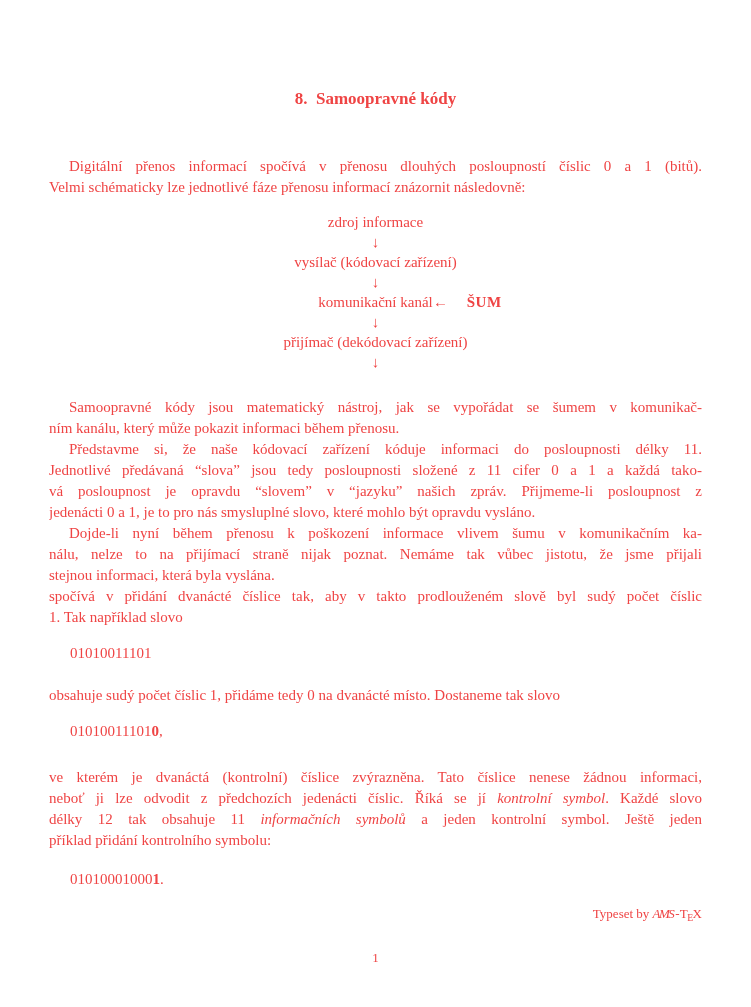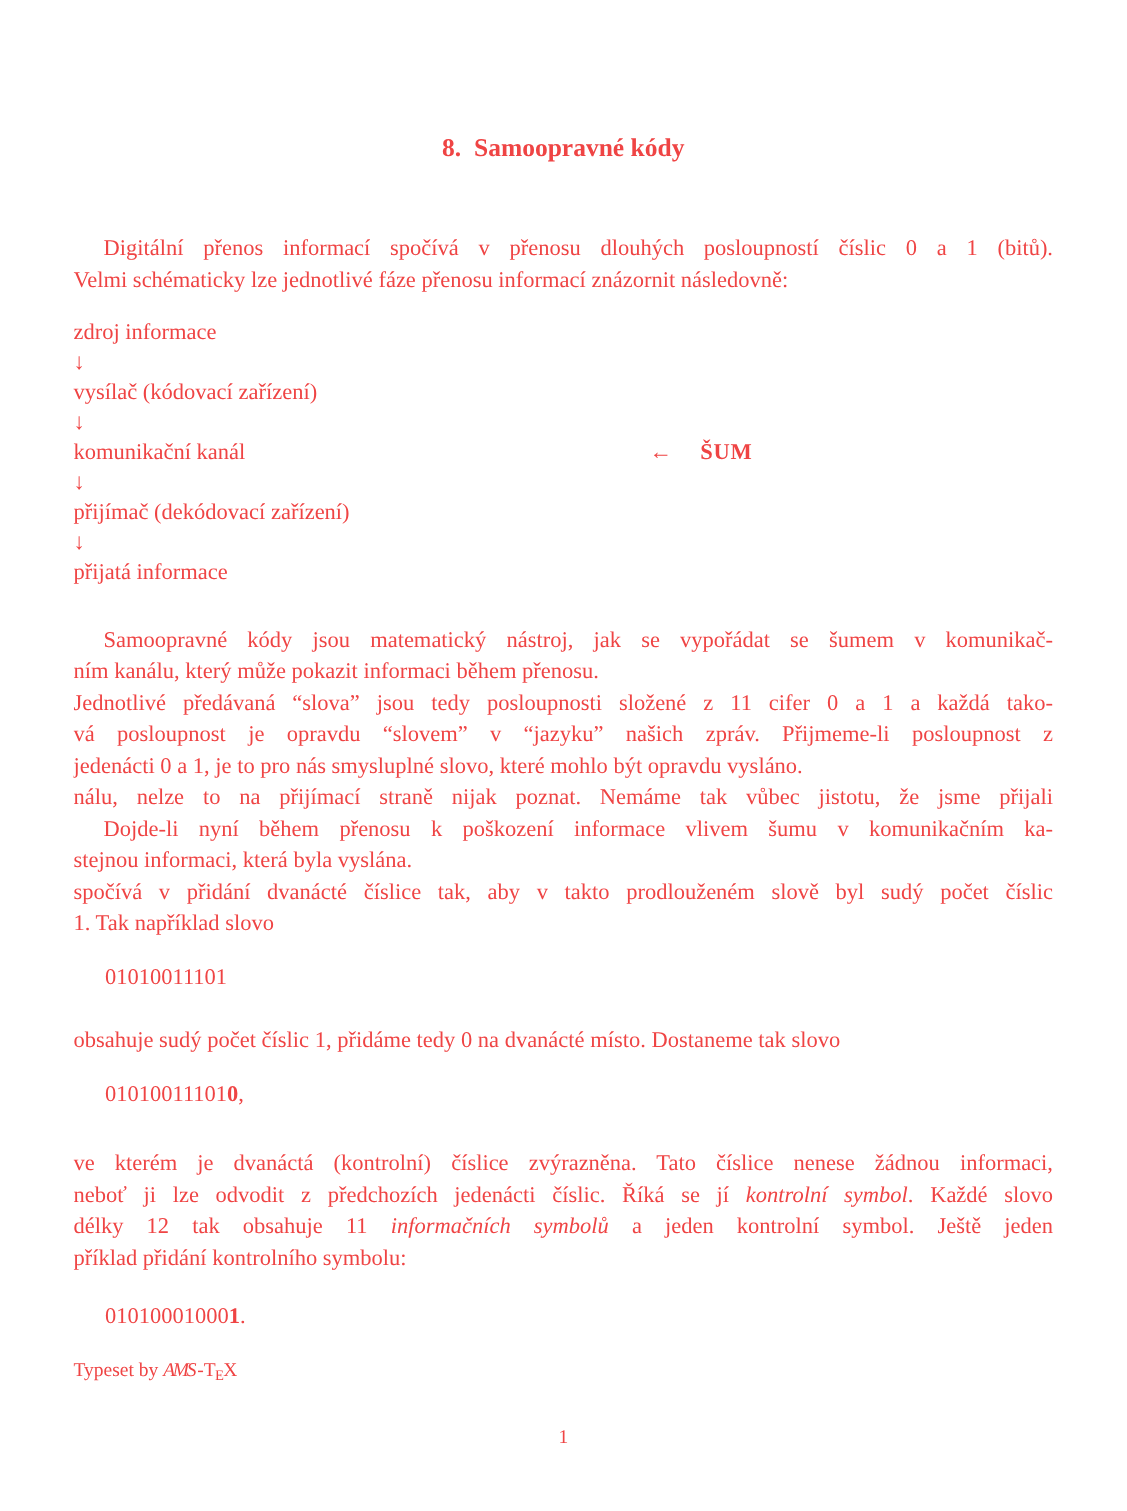--- a/index.html
+++ b/index.html
@@ -44,34 +44,34 @@
   .mt-intro    { margin-top: 47px; }
   .mt-diagram  { margin-top: 14px; }
   .mt-para2    { margin-top: 25px; }
   .mt-word1    { margin-top: 15px; }
   .mt-para6    { margin-top: 21px; }
   .mt-word2    { margin-top: 15px; }
   .mt-para7    { margin-top: 25px; }
   .mt-word3    { margin-top: 18px; }
   .mt-footer   { margin-top: 16px; }
   .mt-pageno   { margin-top: 25px; }
-  .diagram { }
+  .diagram { text-align: center; }
   .drow { line-height: 20px; height: 20px; }
   .drow-channel { position: relative; }
   .noise-group { position: absolute; left: 384px; top: 0; white-space: nowrap; }
   .noise-label { font-weight: bold; margin-left: 15px; letter-spacing: 0.5px; }
   .word {
     padding-left: 21px;
     line-height: 21px;
     height: 21px;
   }
   .ctrl { font-weight: bold; }
   .em { font-style: italic; }
   .footer {
-    text-align: left;
+    text-align: right;
     font-size: 13px;
     line-height: 15px;
   }
   .ams {
     font-style: italic;
     letter-spacing: -1.5px;
     padding-right: 2px;
   }
   .tex-e {
     font-size: 0.75em;
@@ -105,37 +105,37 @@
       <div class="drow drow-channel">
         <span>komunikační kanál</span>
         <span class="noise-group">
           <span>←</span>
           <span class="noise-label">ŠUM</span>
         </span>
       </div>
       <div class="drow">↓</div>
       <div class="drow">přijímač (dekódovací zařízení)</div>
       <div class="drow">↓</div>
-      <div class="drow">přijatá informace</div>
     </div>
 
     <div class="para mt-para2">
       <div class="line just indent">Samoopravné kódy jsou matematický nástroj, jak se vypořádat se šumem v komunikač-</div>
       <div class="line">ním kanálu, který může pokazit informaci během přenosu.</div>
     </div>
 
     <div class="para">
+      <div class="line just indent">Představme si, že naše kódovací zařízení kóduje informaci do posloupnosti délky 11.</div>
       <div class="line just">Jednotlivé předávaná “slova” jsou tedy posloupnosti složené z 11 cifer 0 a 1 a každá tako-</div>
       <div class="line just">vá posloupnost je opravdu “slovem” v “jazyku” našich zpráv. Přijmeme-li posloupnost z</div>
       <div class="line">jedenácti 0 a 1, je to pro nás smysluplné slovo, které mohlo být opravdu vysláno.</div>
     </div>
 
     <div class="para">
+      <div class="line just indent">Dojde-li nyní během přenosu k poškození informace vlivem šumu v komunikačním ka-</div>
       <div class="line just">nálu, nelze to na přijímací straně nijak poznat. Nemáme tak vůbec jistotu, že jsme přijali</div>
-      <div class="line just indent">Dojde-li nyní během přenosu k poškození informace vlivem šumu v komunikačním ka-</div>
       <div class="line">stejnou informaci, která byla vyslána.</div>
     </div>
 
     <div class="para">
       <div class="line just">spočívá v přidání dvanácté číslice tak, aby v takto prodlouženém slově byl sudý počet číslic</div>
       <div class="line">1. Tak například slovo</div>
     </div>
 
     <div class="word mt-word1">01010011101</div>
 

